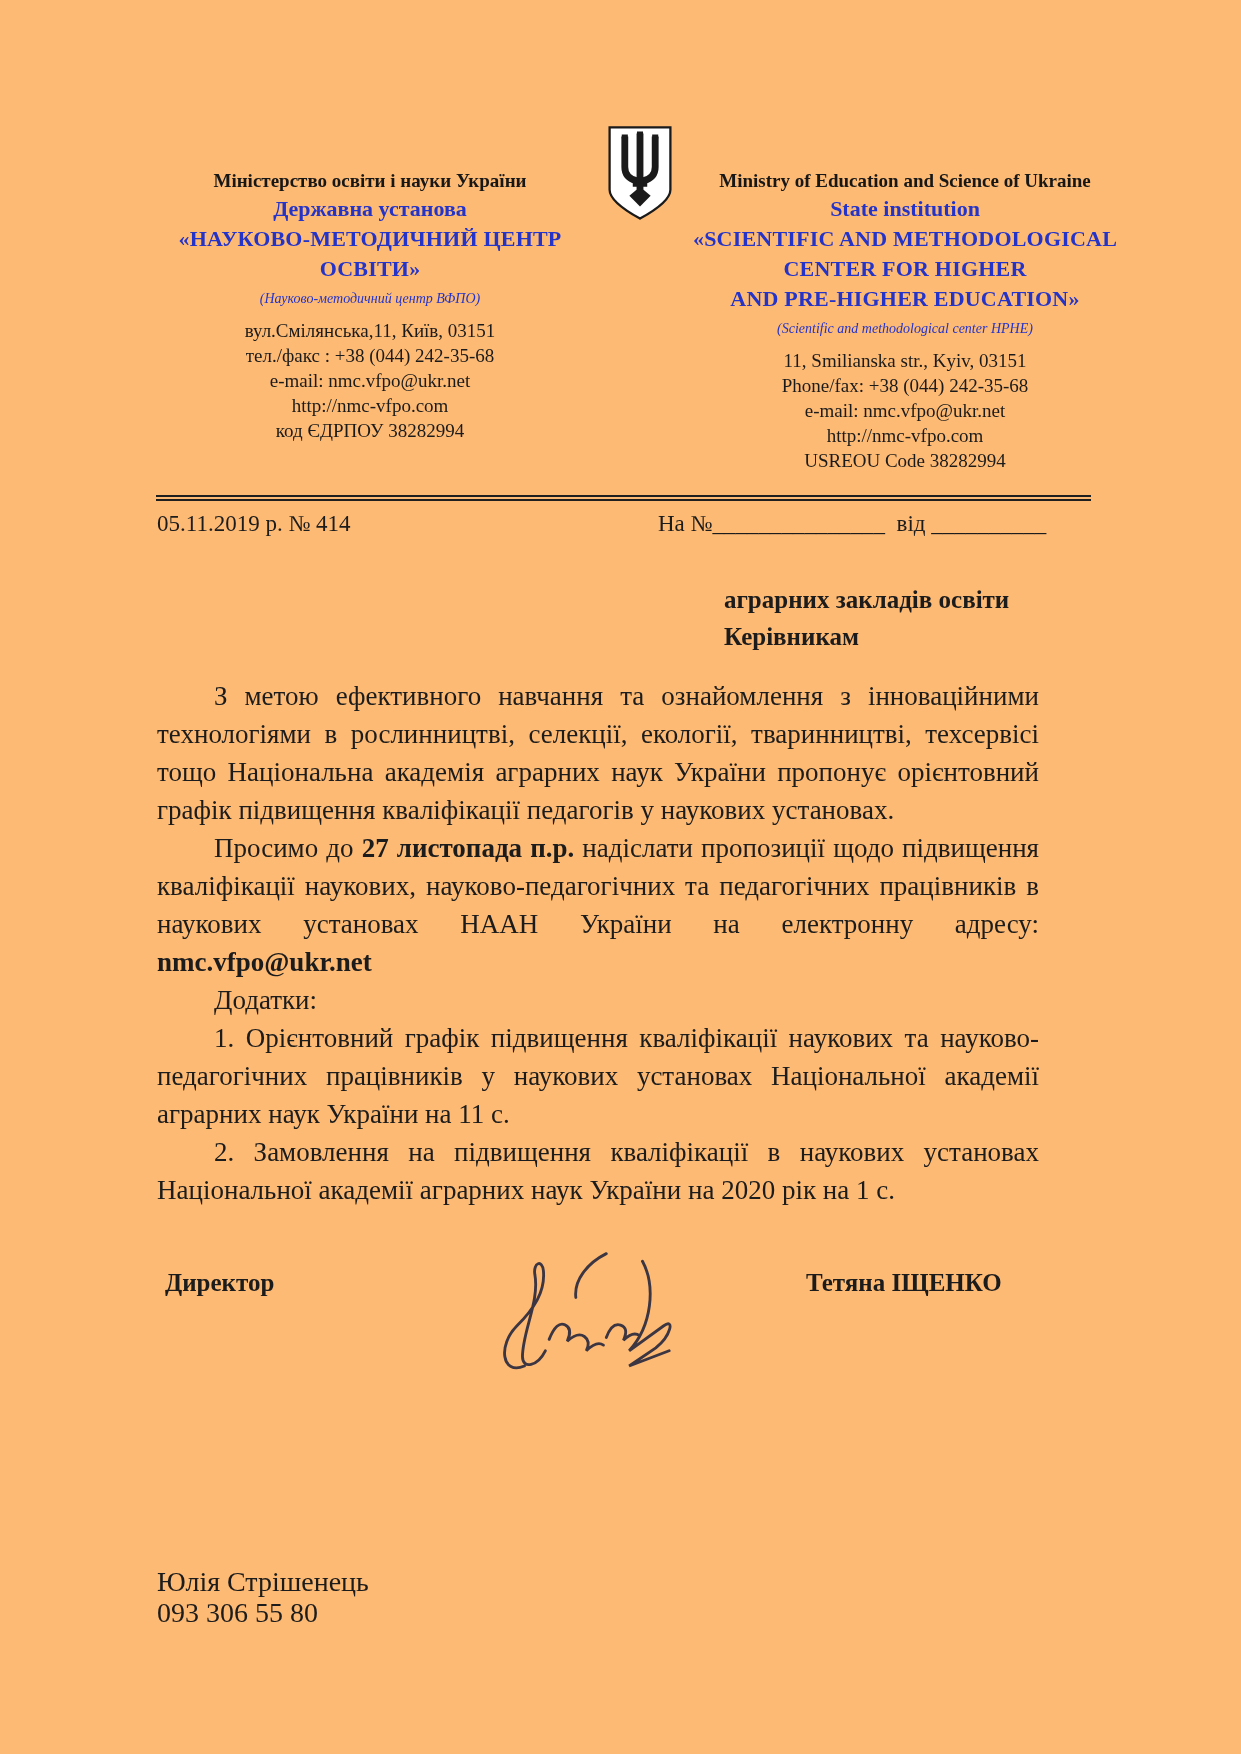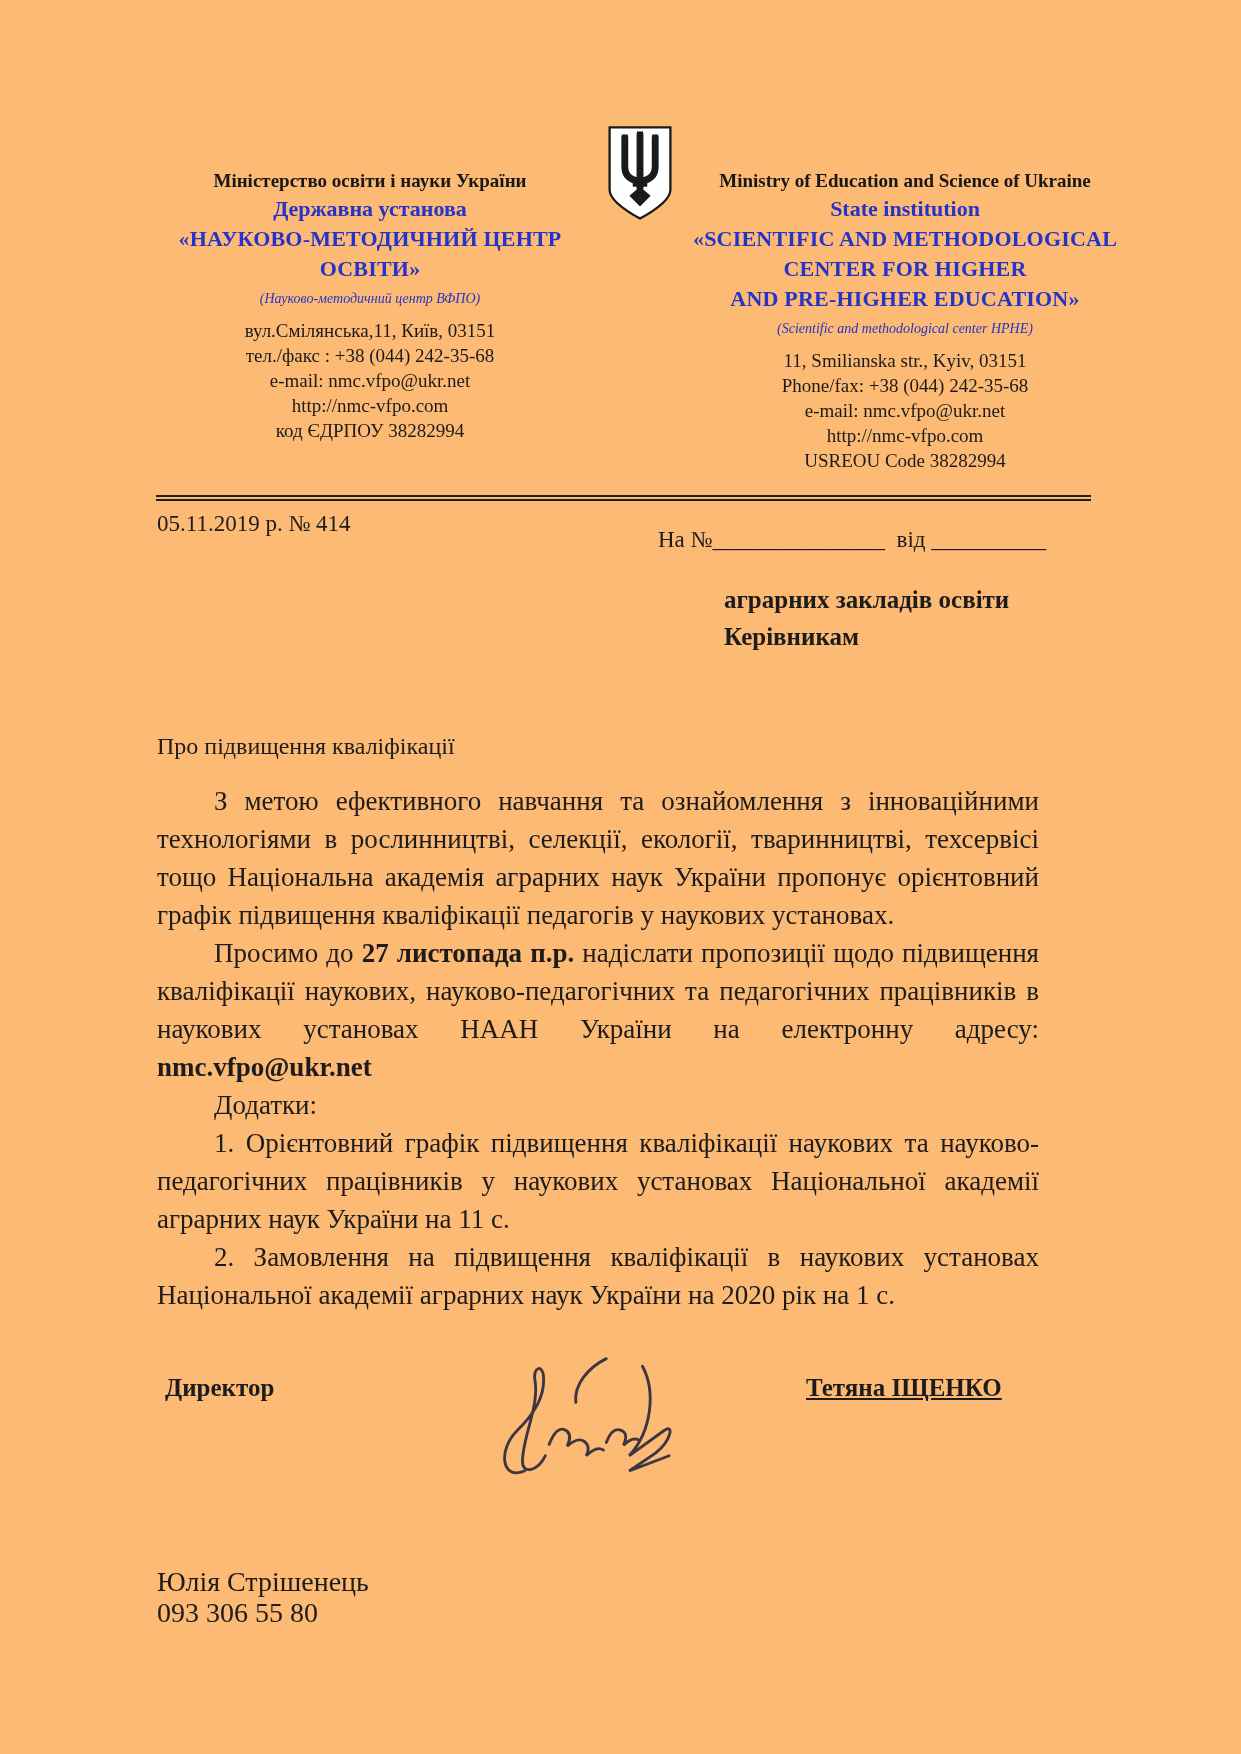--- a/index.html
+++ b/index.html
@@ -39,21 +39,21 @@
   }
   
   .ref-row {
     position: relative;
     margin: 10px 0 0 157px;
     height: 32px;
     font-size: 23px;
     text-align: right;
   }
   .ref-out { position: absolute; left: 0; top: 0; }
-  .ref-in  { position: absolute; left: 501px; top: 16px; white-space: pre; }
+  .ref-in  { position: absolute; left: 501px; top: 0; white-space: pre; }
   
   .addressee {
     margin: 38px 0 0 724px;
     font-weight: bold;
     font-size: 25px;
     line-height: 37px;
   }
   
   .subject { margin: 78px 0 0 157px; font-size: 24px; }
   
@@ -63,21 +63,21 @@
     line-height: 38px;
     text-align: justify;
   }
   .body-text p { text-indent: 57px; }
   .body-text p.no-indent { text-indent: 0; }
   .justify-last { text-align-last: justify; }
   b { font-weight: bold; }
   
   .sign-row { position: relative; height: 175px; margin-top: 38px; }
   .sign-title { position: absolute; left: 165px; top: 22px; font-size: 25px; font-weight: bold; }
-  .sign-name  { position: absolute; left: 806px; top: 22px; font-size: 25px; font-weight: bold; text-decoration: underline; }
+  .sign-name  { position: absolute; left: 806px; top: 22px; font-size: 25px; font-weight: bold; }
   .sign-script { position: absolute; left: 492px; top: -8px; }
   
   .contact { position: absolute; left: 157px; top: 1566px; font-size: 28px; line-height: 31px; }
 </style>
 </head>
 <body>
 
 <div class="sheet">
 
   <header class="letterhead">
@@ -135,21 +135,20 @@
   <div class="ref-row">
     <span class="ref-out">05.11.2019 р. № 414</span>
     <span class="ref-in"><span>На №</span><span>_______________</span><span>  від </span><span>__________</span></span>
   </div>
 
   <div class="addressee">
     <div>аграрних закладів освіти</div>
     <div>Керівникам</div>
   </div>
 
-  <div class="subject">Про підвищення кваліфікації</div>
 
   <div class="body-text">
     <p>З метою ефективного навчання та ознайомлення з інноваційними технологіями в рослинництві, селекції, екології, тваринництві, техсервісі тощо Національна академія аграрних наук України пропонує орієнтовний графік підвищення кваліфікації педагогів у наукових установах.</p>
     <p class="justify-last"><span>Просимо до </span><b>27 листопада п.р.</b><span> надіслати пропозиції щодо підвищення кваліфікації наукових, науково-педагогічних та педагогічних працівників в наукових установах НААН України на електронну адресу:</span></p>
     <p class="no-indent"><b>nmc.vfpo@ukr.net</b></p>
     <p>Додатки:</p>
     <p>1. Орієнтовний графік підвищення кваліфікації наукових та науково-педагогічних працівників у наукових установах Національної академії аграрних наук України на 11 с.</p>
     <p>2. Замовлення на підвищення кваліфікації в наукових установах Національної академії аграрних наук України на 2020 рік на 1 с.</p>
   </div>
 

